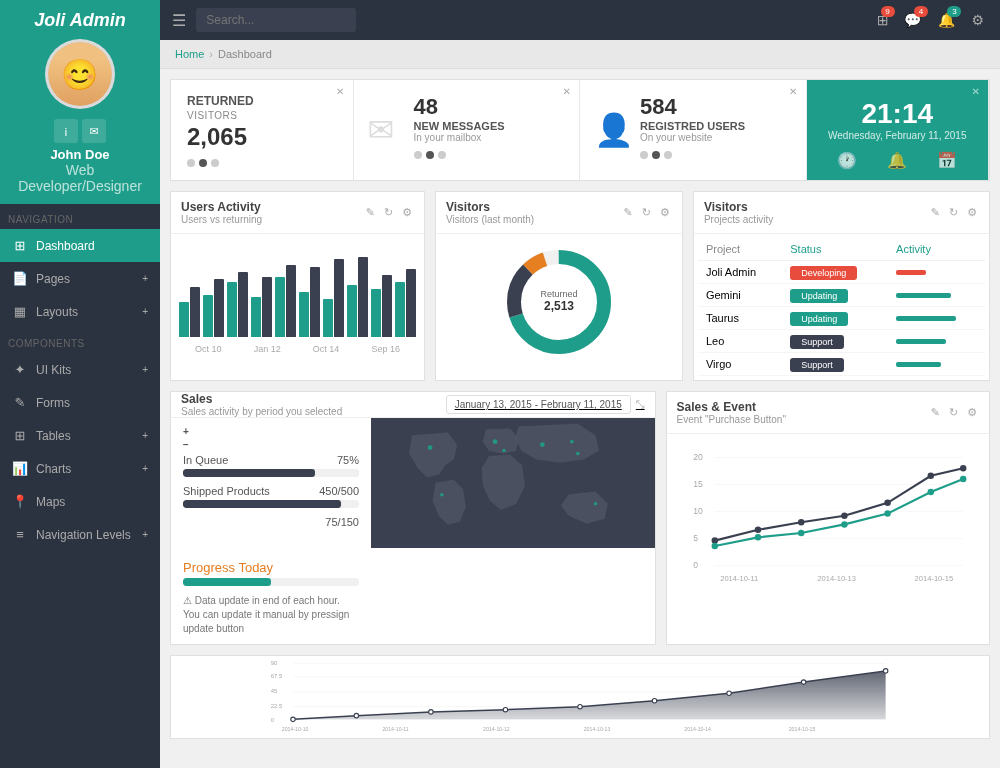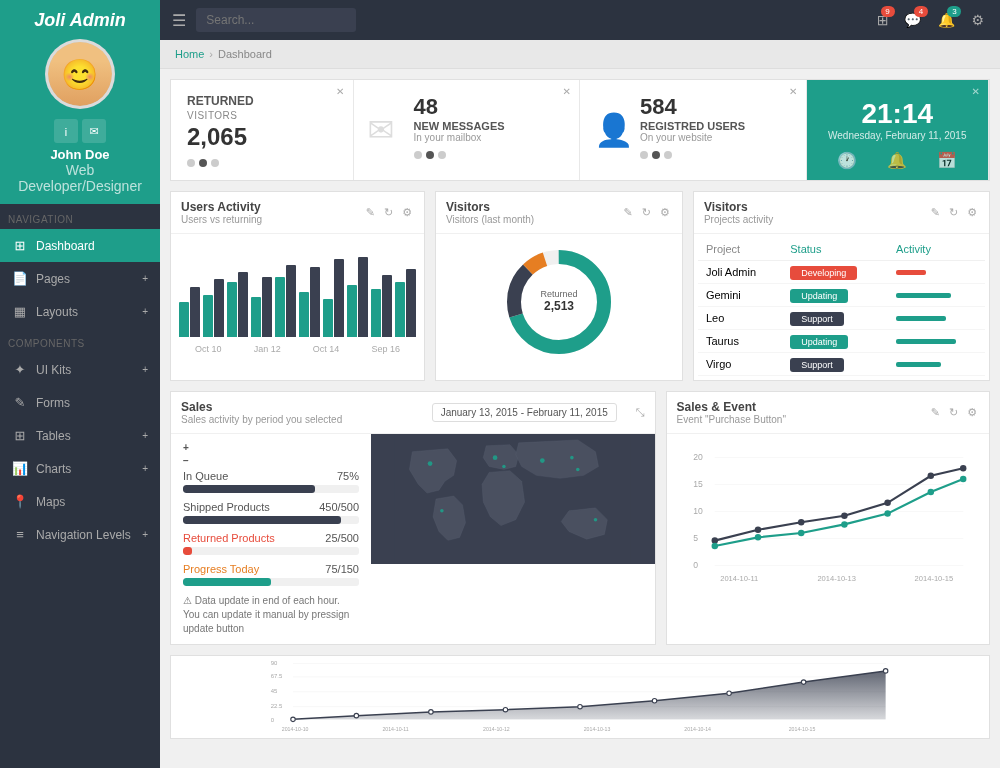--- a/index.html
+++ b/index.html
@@ -289,48 +289,48 @@
       background: #fff;
       border: 1px solid #e0e0e0;
       flex: 1.2;
     }
     .sales-right {
       background: #fff;
       border: 1px solid #e0e0e0;
       flex: 0.8;
     }
     .sales-header {
-      padding: 8px 10px;
+      padding: 0 10px;
       border-bottom: 1px solid #f0f0f0;
       display: flex;
       align-items: center;
     }
     .sales-header-info { flex: 1; }
-    .sales-header-actions { display: flex; gap: 19px; align-items: center; }
+    .sales-header-actions { display: flex; gap: 5px; align-items: center; text-decoration: underline; }
     .date-range-btn {
       background: #fff;
       border: 1px solid #ddd;
       padding: 3px 8px;
       font-size: 10px;
       color: #555;
       cursor: pointer;
       border-radius: 3px;
     }
     .expand-btn { color: #aaa; font-size: 11px; cursor: pointer; }
 
     .progress-section { padding: 8px 12px; }
     .progress-item { margin-bottom: 8px; }
     .progress-label { display: flex; justify-content: space-between; font-size: 11px; color: #555; margin-bottom: 3px; }
     .progress-bar-bg { background: #f0f0f0; height: 8px; border-radius: 3px; overflow: hidden; }
     .progress-bar-fill { height: 100%; border-radius: 3px; }
     .fill-dark { background: #3a4050; }
     .fill-teal { background: #1e9e8a; }
     .fill-red { background: #e74c3c; }
     .progress-returned-label { color: #e74c3c; font-size: 11px; }
-    .progress-today-label { color: #e67e22; font-size: 11px; }
+    .progress-today-label { color: #e67e22; font-size: 13px; margin-top: 44px; }
 
     .map-area {
       height: 130px;
       background: #3a4050;
       display: flex;
       align-items: center;
       justify-content: center;
       position: relative;
       overflow: hidden;
     }
@@ -631,31 +631,31 @@
                   </td>
   </tr>
                 <tr>
     <td style="font-size:11px;">Gemini</td>
     <td><span class="status-badge badge-update">Updating</span></td>
     <td>
                     <div class="activity-bar activity-teal" style="width:55px;"></div>
                   </td>
   </tr>
                 <tr>
+    <td style="font-size:11px;">Taurus</td>
+    <td><span class="status-badge badge-update">Updating</span></td>
+    <td>
+                    <div class="activity-bar activity-teal" style="width:60px;"></div>
+                  </td>
+  </tr>
+                <tr>
     <td style="font-size:11px;">Leo</td>
     <td><span class="status-badge badge-support">Support</span></td>
     <td>
                     <div class="activity-bar activity-teal" style="width:50px;"></div>
-                  </td>
-  </tr>
-                <tr>
-    <td style="font-size:11px;">Taurus</td>
-    <td><span class="status-badge badge-update">Updating</span></td>
-    <td>
-                    <div class="activity-bar activity-teal" style="width:60px;"></div>
                   </td>
   </tr>
                 <tr>
     <td style="font-size:11px;">Virgo</td>
     <td><span class="status-badge badge-support">Support</span></td>
     <td>
                     <div class="activity-bar activity-teal" style="width:45px;"></div>
                   </td>
   </tr>
               </tbody>
@@ -699,29 +699,20 @@
             <div class="progress-item">
               <div class="progress-label">
                 <span>Shipped Products</span>
                 <span>450/500</span>
               </div>
               <div class="progress-bar-bg">
                 <div class="progress-bar-fill fill-dark" style="width:90%;"></div>
               </div>
             </div>
 
-            <div class="progress-item">
-              <div class="progress-label">
-                <span class="progress-returned-label">Returned Products</span>
-                <span>25/500</span>
-              </div>
-              <div class="progress-bar-bg">
-                <div class="progress-bar-fill fill-red" style="width:5%;"></div>
-              </div>
-            </div>
 
             <div class="progress-item">
               <div class="progress-label">
                 <span class="progress-today-label">Progress Today</span>
                 <span>75/150</span>
               </div>
               <div class="progress-bar-bg">
                 <div class="progress-bar-fill fill-teal" style="width:50%;"></div>
               </div>
             </div>

